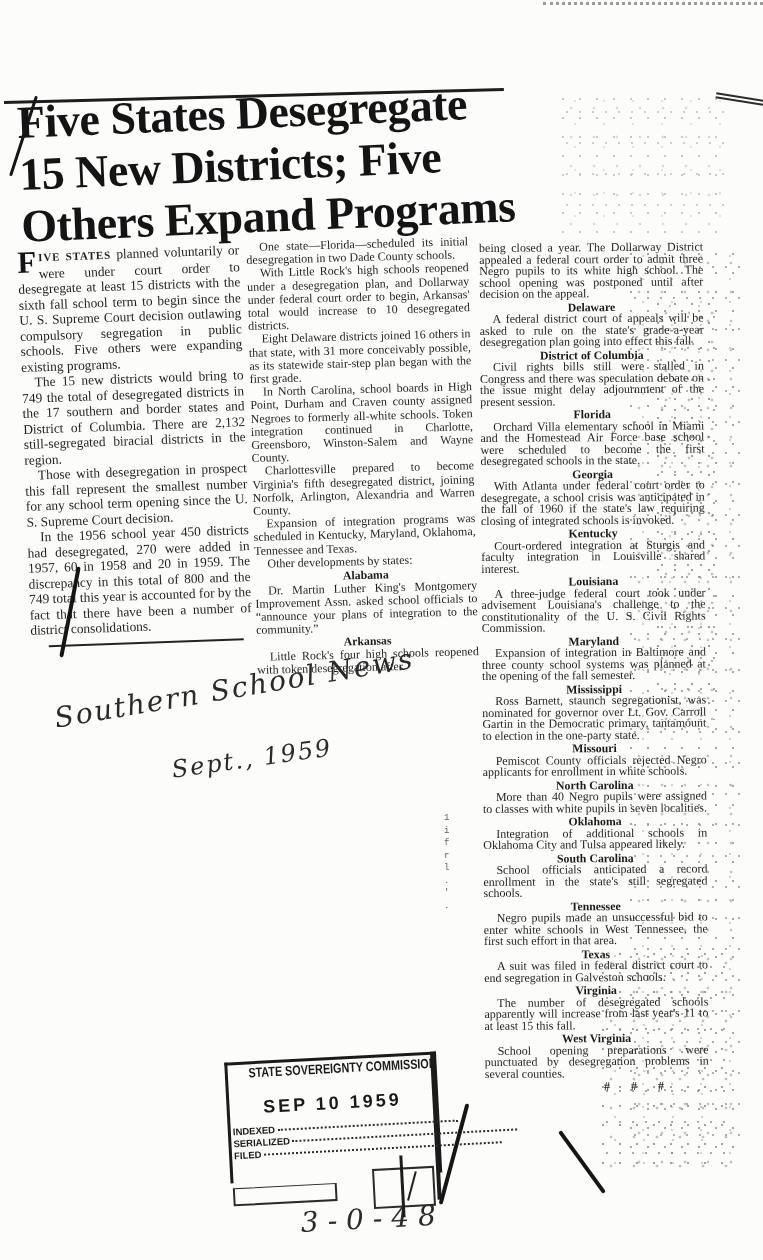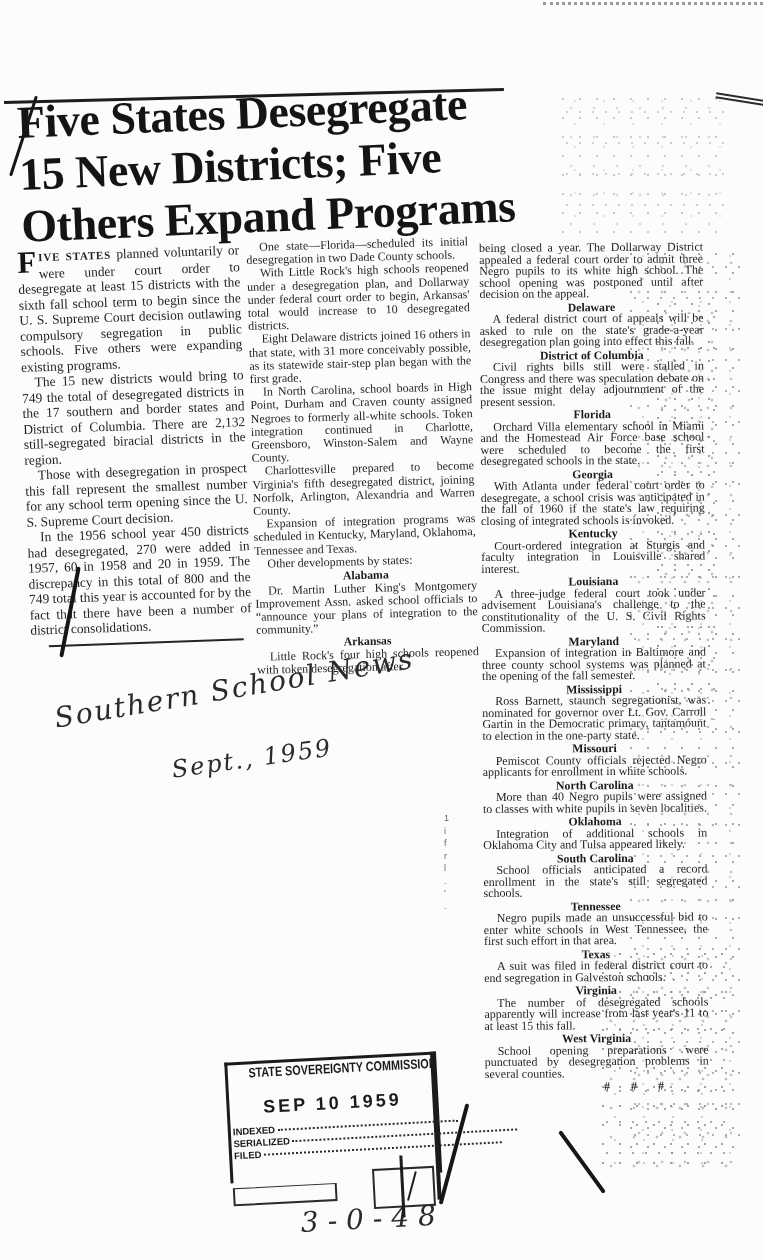--- a/index.html
+++ b/index.html
@@ -64,21 +64,21 @@
   .mark-box2 .vline{position:absolute;left:26px;top:-14px;width:3px;height:62px;background:#1d1d1d;}
   .mark-box2 .vmark{position:absolute;left:36px;top:2px;width:2px;height:30px;background:#1d1d1d;
     transform:rotate(18deg);}
   
   .stroke{position:absolute;background:#161616;border-radius:2px;}
   .stroke-headline{left:22px;top:94px;width:3px;height:84px;transform:rotate(18deg);}
   .stroke-col1{left:68px;top:566px;width:4px;height:92px;transform:rotate(11deg);}
   .stroke-wv{left:580px;top:1124px;width:4px;height:76px;transform:rotate(-36deg);}
   .stroke-stamp{left:452px;top:1102px;width:4px;height:104px;transform:rotate(15deg);}
   .gutter{position:absolute;left:444px;top:812px;width:9px;font-size:9px;line-height:12.5px;
-    color:#3a3a3a;font-family:Liberation Sans, sans-serif;opacity:.8;word-spacing:9px;}
+    color:#3a3a3a;font-family:Liberation Mono, monospace;opacity:.8;word-spacing:9px;}
   
   .speckle{position:absolute;pointer-events:none;
     background-image:
       radial-gradient(circle at 3px 4px, rgba(45,45,45,.8) 1px, transparent 1.5px),
       radial-gradient(circle at 11px 13px, rgba(70,70,70,.6) 1.2px, transparent 1.7px),
       radial-gradient(circle at 7px 17px, rgba(35,35,35,.7) .8px, transparent 1.3px),
       radial-gradient(circle at 15px 6px, rgba(90,90,90,.5) 1px, transparent 1.6px);
     background-size:17px 19px, 23px 29px, 13px 31px, 29px 23px;}
   .noise-right{left:628px;top:250px;width:112px;height:915px;opacity:.5;}
   .noise-right-dense{left:655px;top:300px;width:62px;height:420px;opacity:.55;}

